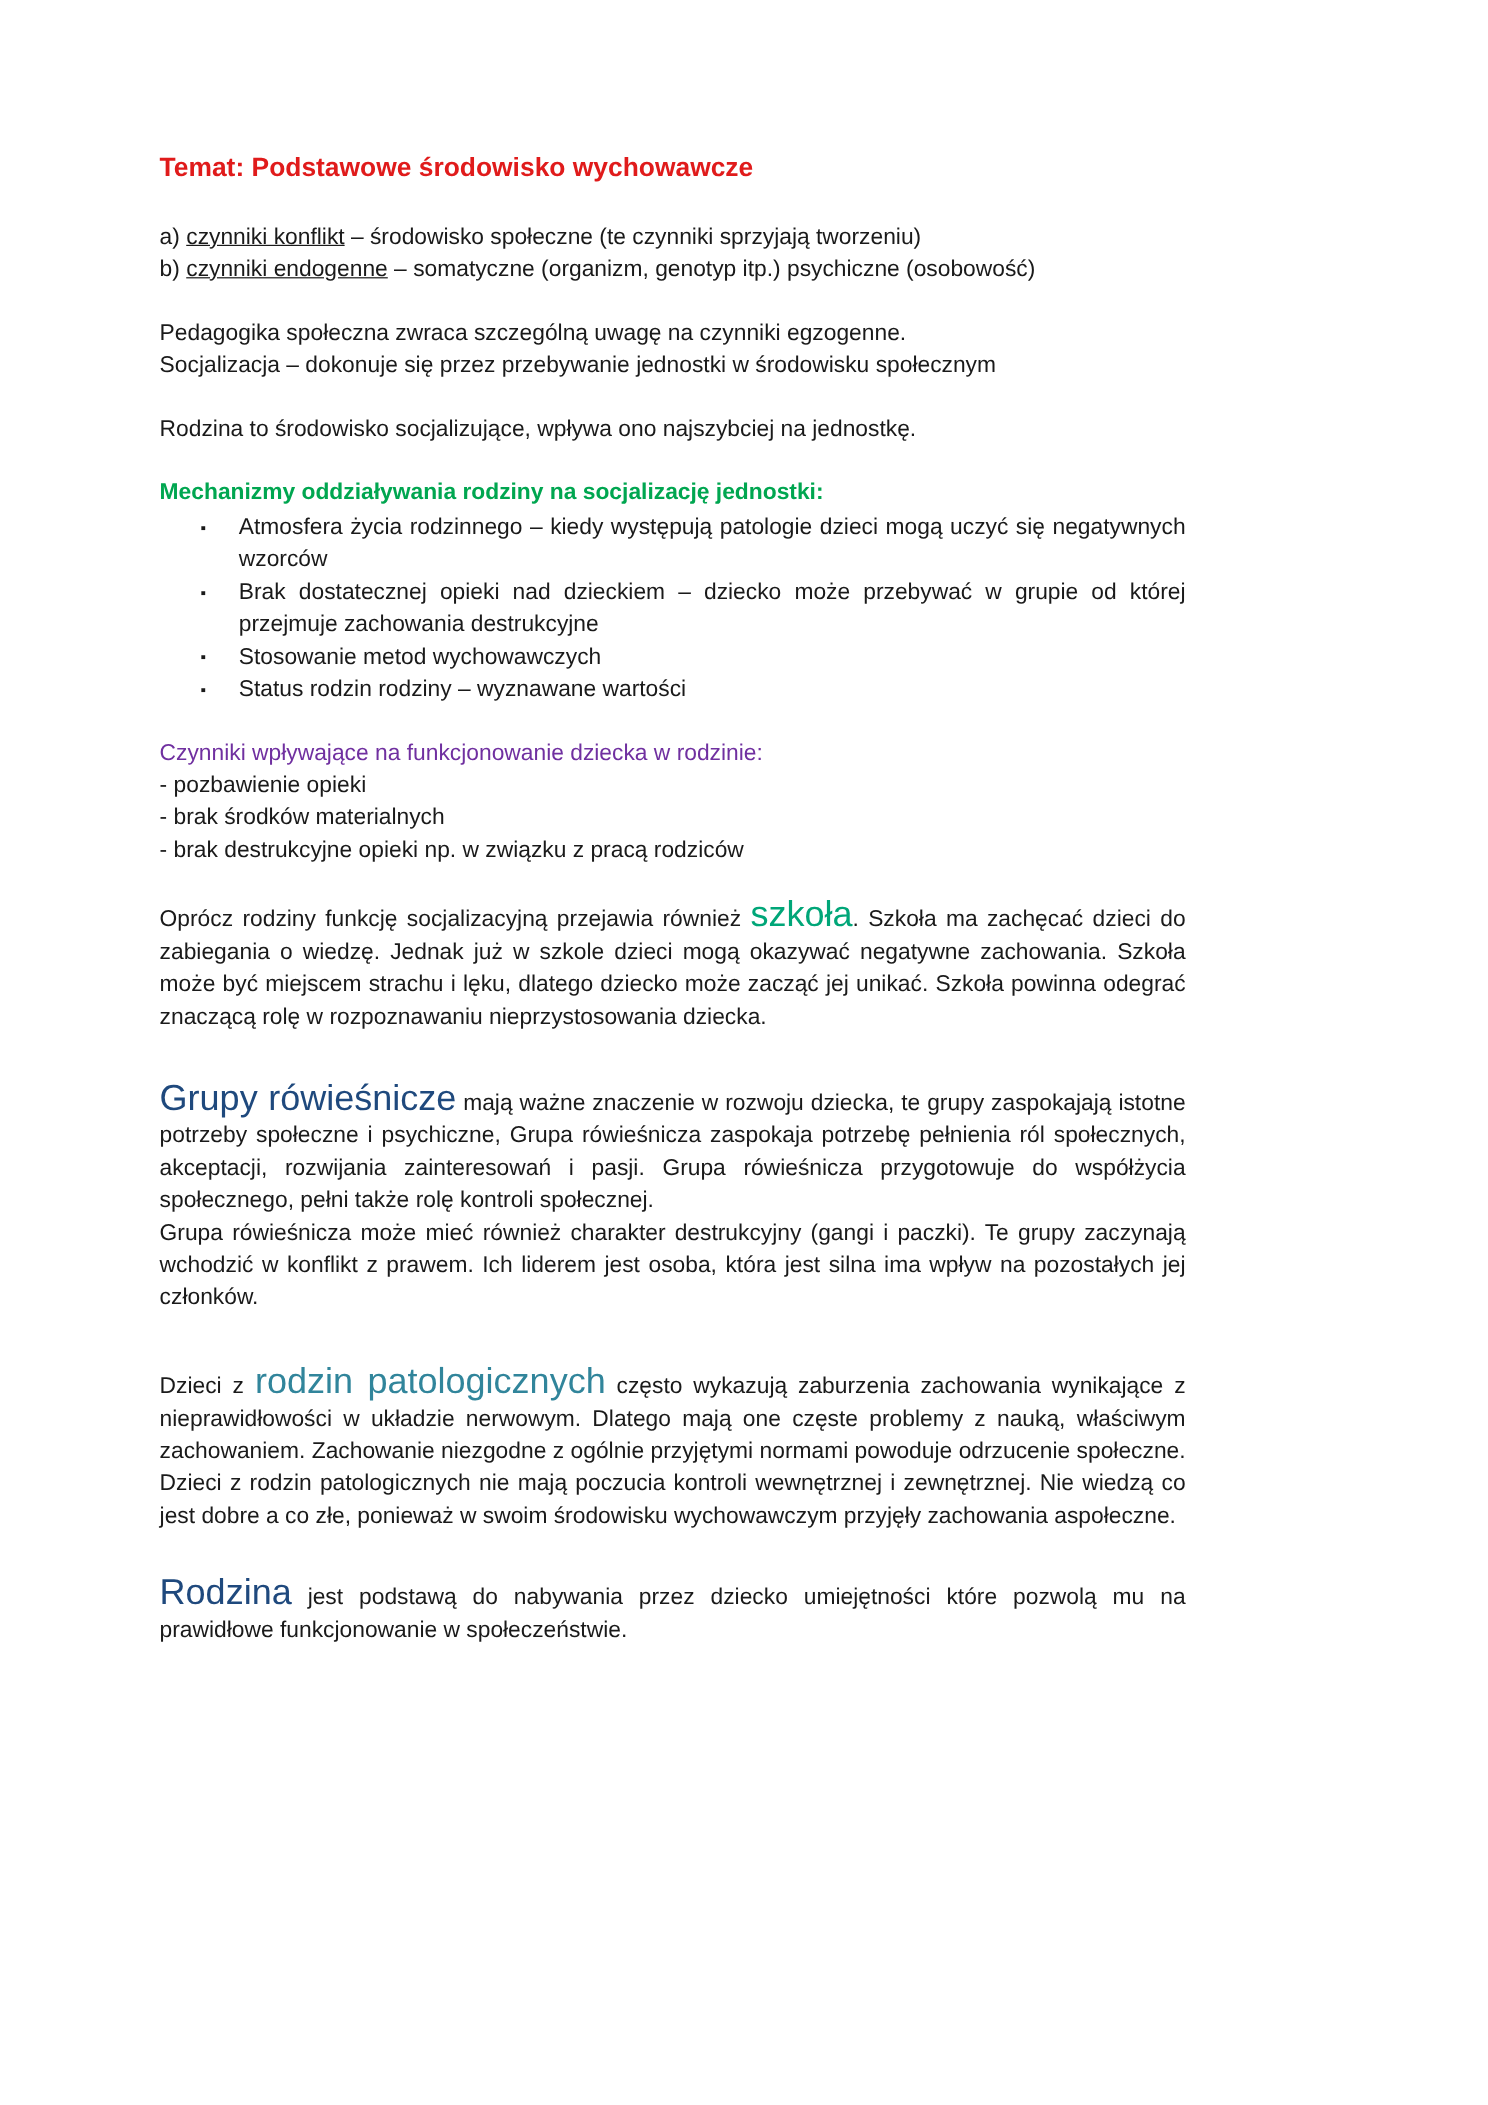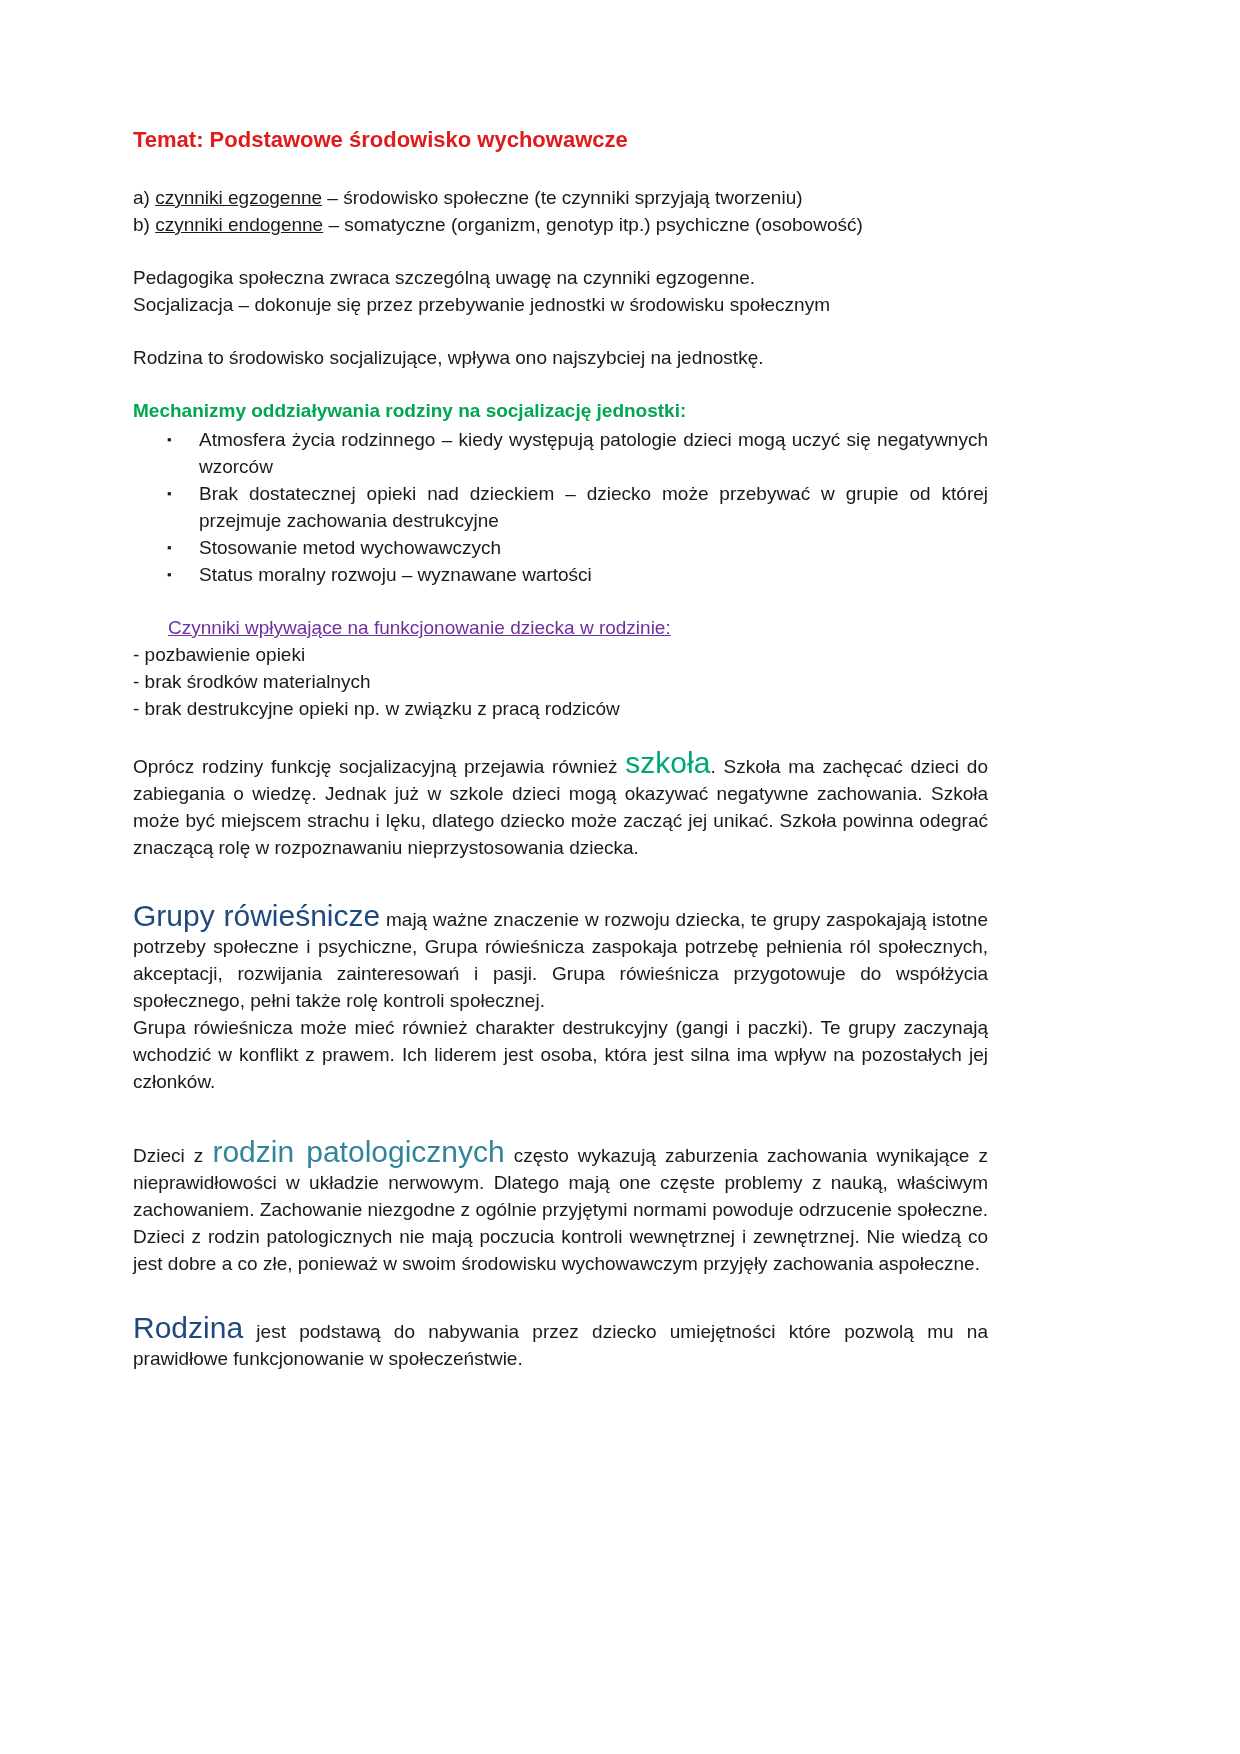--- a/index.html
+++ b/index.html
@@ -43,22 +43,20 @@
   .mb-0    { margin-bottom: 0; }
   .italic  { font-style: italic; }
   .underline { text-decoration: underline; }
   .justify { text-align: justify; }
   .heading-green {
     color: var(--heading-green);
     font-weight: bold;
   }
   .heading-purple {
     color: var(--heading-purple);
-    text-decoration: underline;
-    margin-left: 35px;
   }
   .hl {
     font-size: 30px;
     line-height: 1;
   }
   .hl-school { color: var(--school-green); }
   .hl-teal   { color: var(--patho-teal); }
   .hl-blue   { color: var(--navy-blue); }
   ul.bullets {
     list-style: none;
@@ -80,38 +78,38 @@
 </style>
 </head>
 <body>
 
 <div class="page">
 
   <h1 class="title">Temat: Podstawowe środowisko wychowawcze</h1>
 
 
   <div class="block">
-    <p><span>a) </span><span class="underline">czynniki egzogenne</span><span> – środowisko społeczne (te czynniki sprzyjają tworzeniu)</span></p>
+    <p><span>a) </span><span class="underline">czynniki konflikt</span><span> – środowisko społeczne (te czynniki sprzyjają tworzeniu)</span></p>
     <p><span>b) </span><span class="underline">czynniki endogenne</span><span> – somatyczne (organizm, genotyp itp.) psychiczne (osobowość)</span></p>
   </div>
 
   <div class="block">
     <p>Pedagogika społeczna zwraca szczególną uwagę na czynniki egzogenne.</p>
     <p>Socjalizacja – dokonuje się przez przebywanie jednostki w środowisku społecznym</p>
   </div>
 
   <p class="block">Rodzina to środowisko socjalizujące, wpływa ono najszybciej na jednostkę.</p>
 
   <div class="block">
     <p class="heading-green">Mechanizmy oddziaływania rodziny na socjalizację jednostki:</p>
     <ul class="bullets">
       <li><span class="bullet-marker">▪</span><span>Atmosfera życia rodzinnego – kiedy występują patologie dzieci mogą uczyć się negatywnych wzorców</span></li>
       <li><span class="bullet-marker">▪</span><span>Brak dostatecznej opieki nad dzieckiem – dziecko może przebywać w grupie od której przejmuje zachowania destrukcyjne</span></li>
       <li><span class="bullet-marker">▪</span><span>Stosowanie metod wychowawczych</span></li>
-      <li><span class="bullet-marker">▪</span><span>Status moralny rozwoju – wyznawane wartości</span></li>
+      <li><span class="bullet-marker">▪</span><span>Status rodzin rodziny – wyznawane wartości</span></li>
     </ul>
   </div>
 
   <div class="block">
     <p class="heading-purple">Czynniki wpływające na funkcjonowanie dziecka w rodzinie:</p>
     <p>- pozbawienie opieki</p>
     <p>- brak środków materialnych</p>
     <p>- brak destrukcyjne opieki np. w związku z pracą rodziców</p>
   </div>
 

